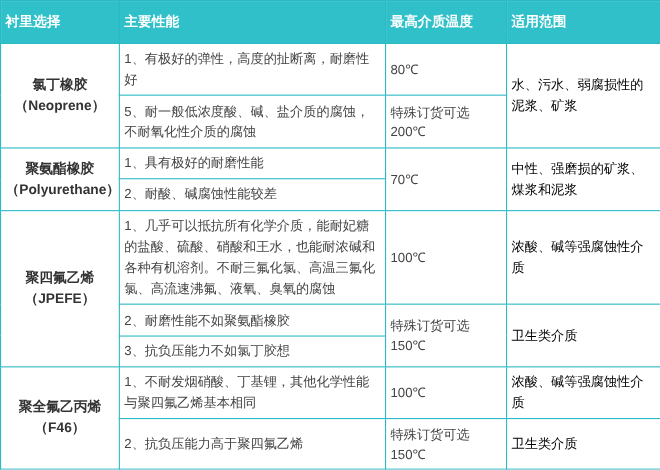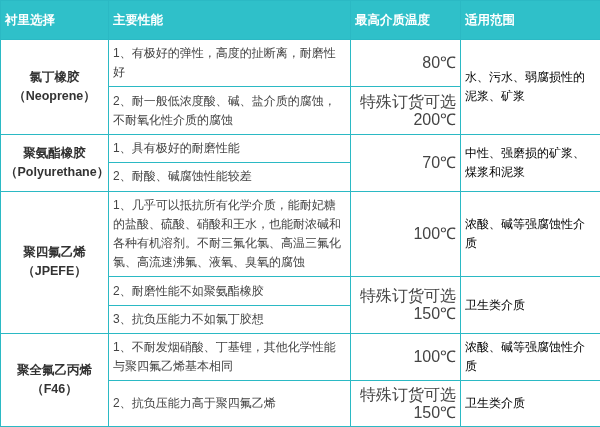--- a/index.html
+++ b/index.html
@@ -59,22 +59,22 @@
     color: #444444;
     line-height: 19px;
     padding: 7px 9px 7px 10px;
     text-align: left;
   }
   .prop-cell.dashed-bottom {
     border-bottom: 1px dashed #7fd7dd;
   }
 
   .temp-cell {
-    text-align: right;
-    font-size: 16px;
+    text-align: left;
+    font-size: 12px;
     color: #444444;
     line-height: 18px;
     padding: 5px 4px;
   }
   .temp-cell.dashed-top {
     border-top: 1px dashed #7fd7dd;
   }
 
   .range-cell {
     font-size: 12px;
@@ -115,21 +115,21 @@
         <span class="cn">氯丁橡胶</span>
         <span class="en">（Neoprene）</span>
       </td>
       <td class="prop-cell dashed-bottom">1、有极好的弹性，高度的扯断离，耐磨性好</td>
       <td class="temp-cell">
         <span class="nowrap-line">80℃</span>
       </td>
       <td class="range-cell" rowspan="2">水、污水、弱腐损性的泥浆、矿浆</td>
     </tr>
     <tr>
-      <td class="prop-cell">2、耐一般低浓度酸、碱、盐介质的腐蚀，不耐氧化性介质的腐蚀</td>
+      <td class="prop-cell">5、耐一般低浓度酸、碱、盐介质的腐蚀，不耐氧化性介质的腐蚀</td>
       <td class="temp-cell dashed-top">
         <span class="nowrap-line">特殊订货可选</span>
         <span class="nowrap-line">200℃</span>
       </td>
     </tr>
 
     <tr>
       <td class="mat-cell" rowspan="2">
         <span class="cn">聚氨酯橡胶</span>
         <span class="en">（Polyurethane）</span>

